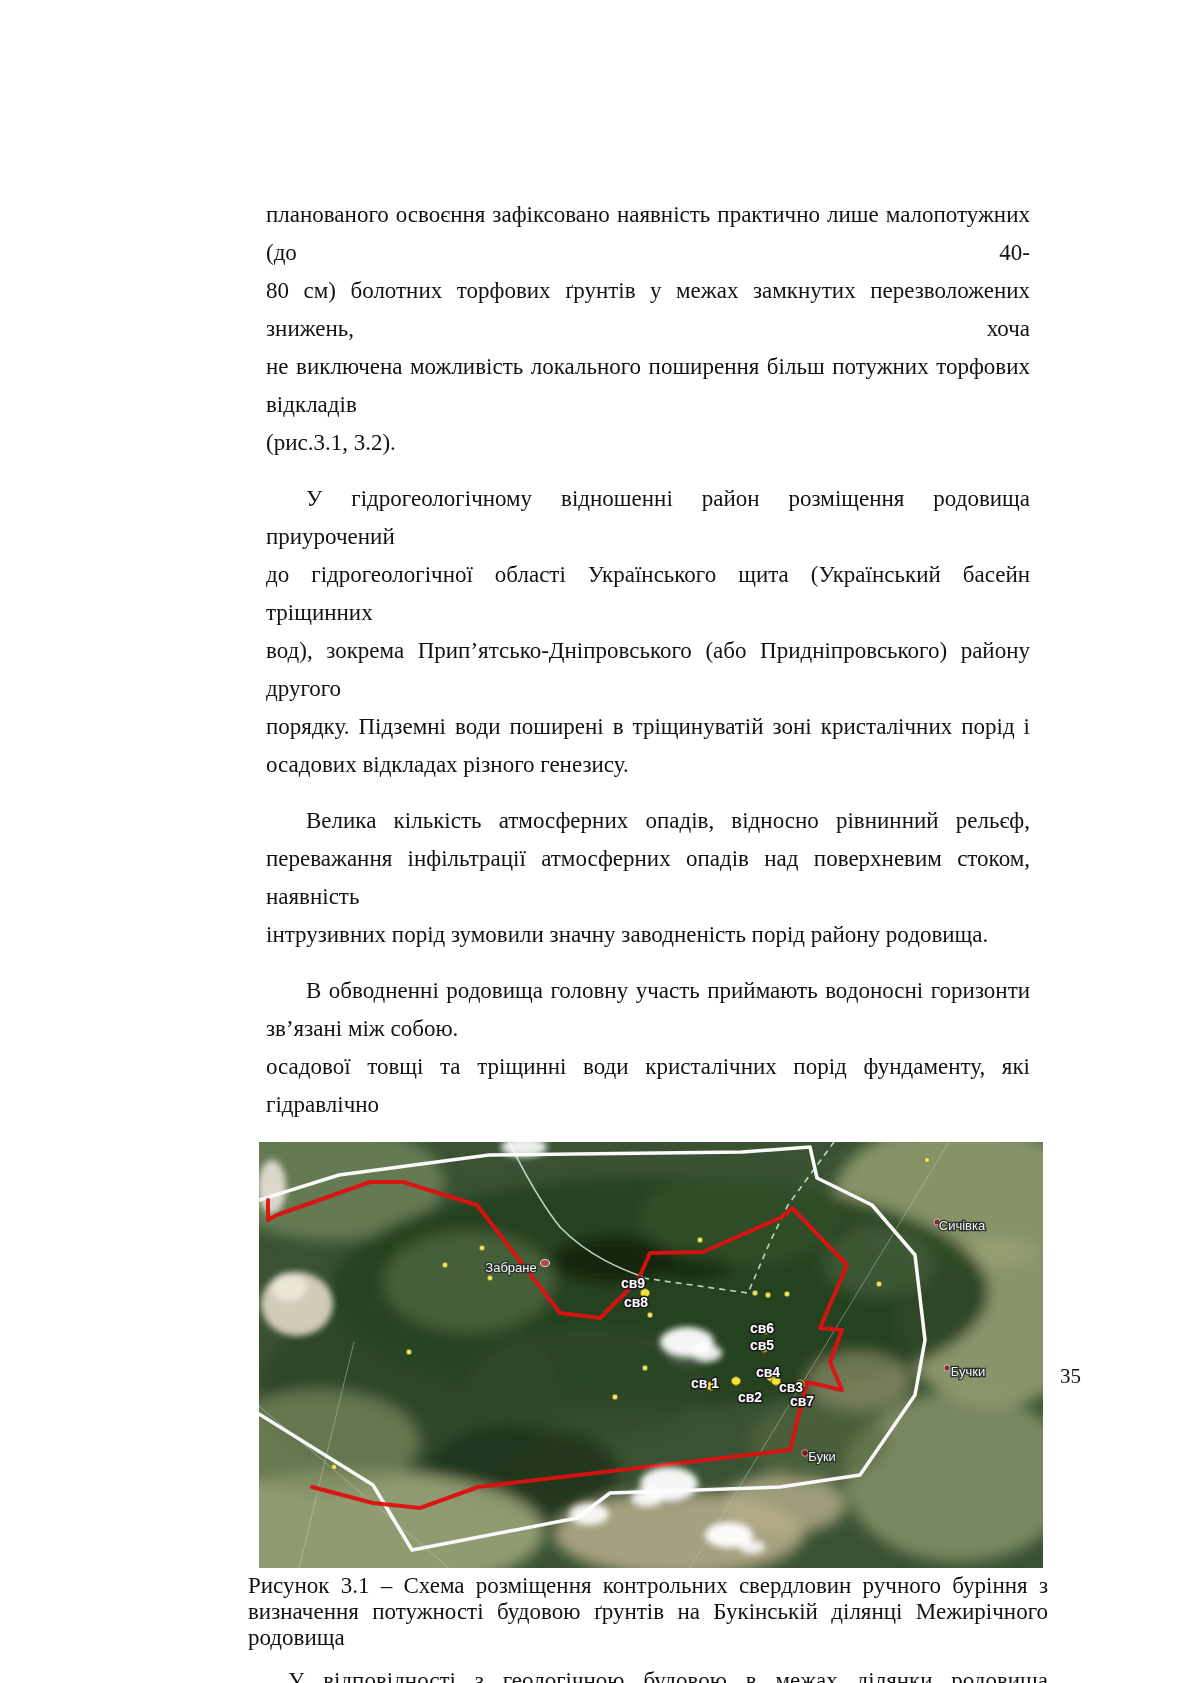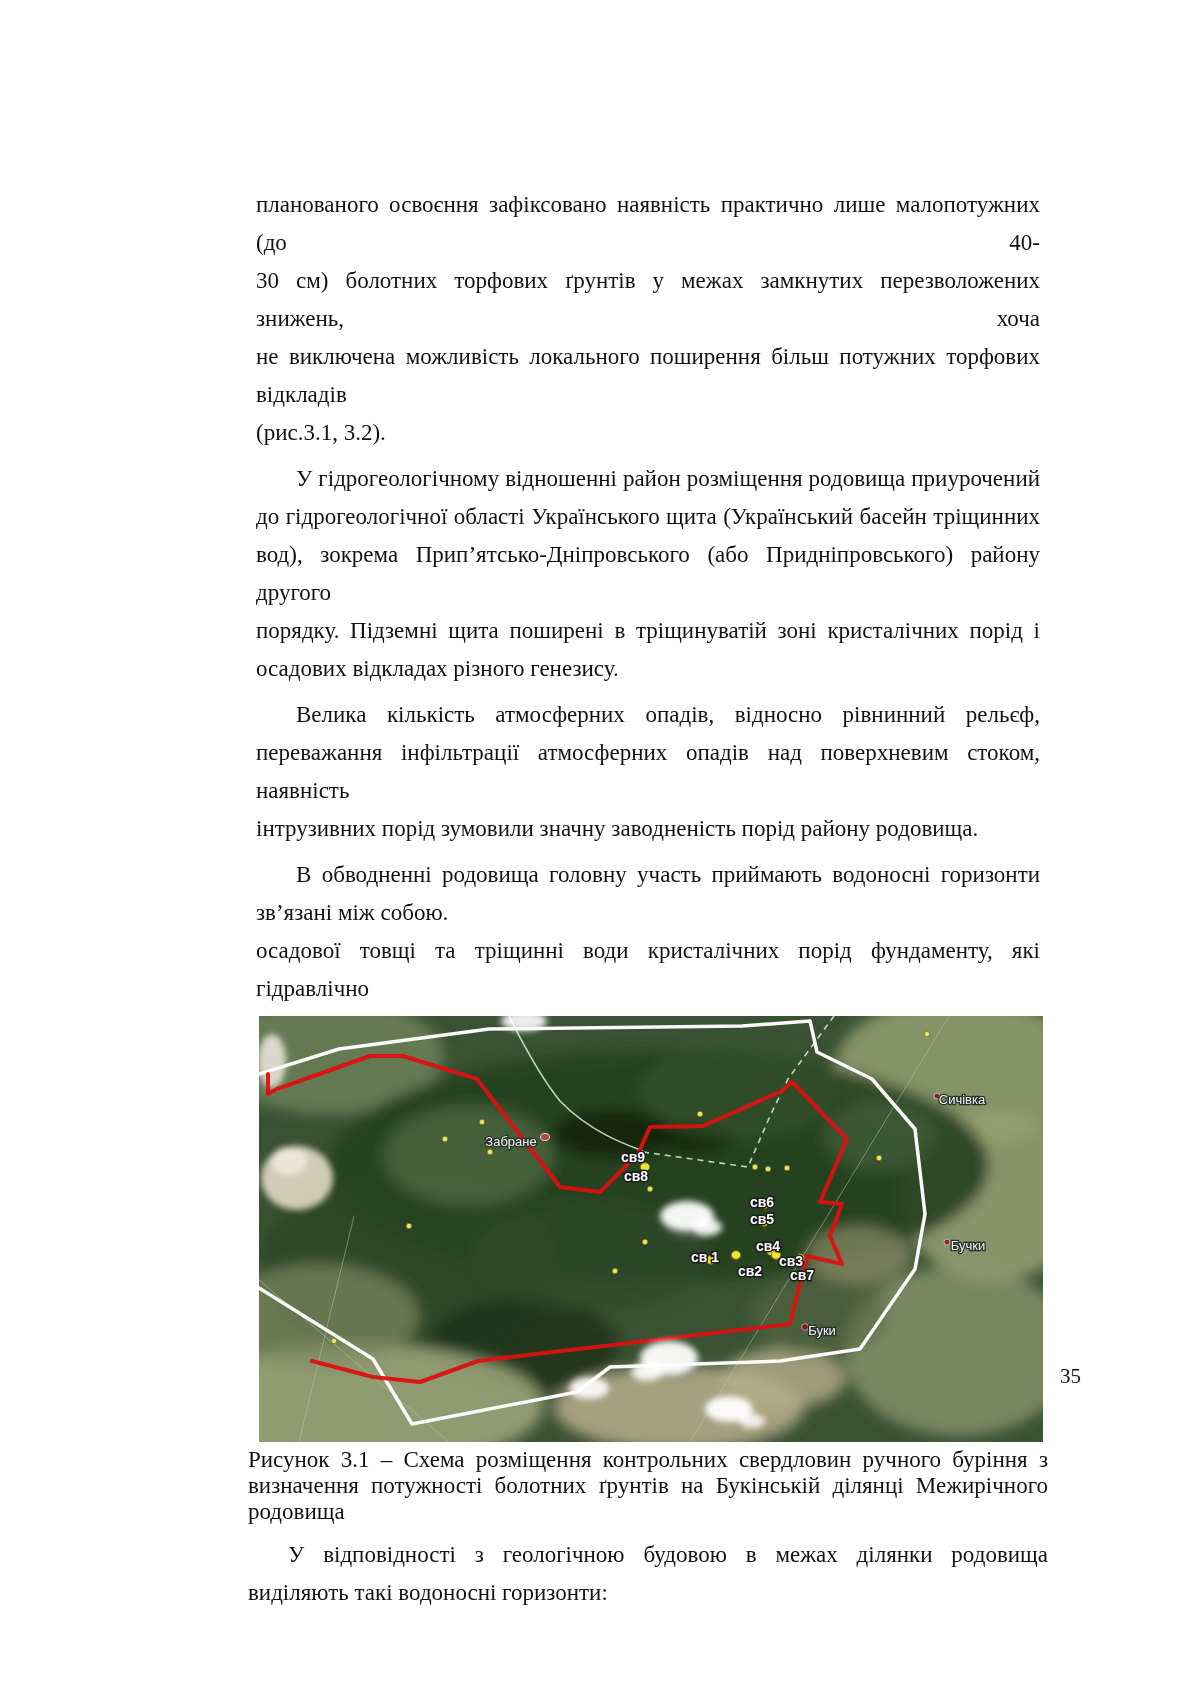--- a/index.html
+++ b/index.html
@@ -9,21 +9,21 @@
     background:#ffffff;
     font-family:"Liberation Serif","DejaVu Serif",serif;
     color:#121212;
     overflow:hidden;
   }
   .textcol{
     position:absolute;
     left:248px;top:178px;
     width:800px;
   }
-  .para{margin:8px;padding:0;}
+  .para{margin:18px;padding:0;}
   .line{
     font-size:23px;
     line-height:38px;
     white-space:normal;
     text-align:justify;
     text-align-last:justify;
   }
   .line.lastline{text-align-last:left;}
   .line.indent{text-indent:40px;}
   .figure{margin:0;padding:0;}
@@ -64,29 +64,29 @@
 </head>
 <body>
 
 <div class="page">
 
   <div class="textcol">
 
     <div id="paragraphs">
         <div class="para">
           <div class="line">планованого освоєння зафіксовано наявність практично лише малопотужних (до 40-</div>
-          <div class="line">30 см) болотних торфових ґрунтів у межах замкнутих перезволожених знижень, хоча</div>
+          <div class="line">80 см) болотних торфових ґрунтів у межах замкнутих перезволожених знижень, хоча</div>
           <div class="line">не виключена можливість локального поширення більш потужних торфових відкладів</div>
           <div class="line lastline">(рис.3.1, 3.2).</div>
         </div>
         <div class="para">
           <div class="line indent">У гідрогеологічному відношенні район розміщення родовища приурочений</div>
           <div class="line">до гідрогеологічної області Українського щита (Український басейн тріщинних</div>
           <div class="line">вод), зокрема Прип’ятсько-Дніпровського (або Придніпровського) району другого</div>
-          <div class="line">порядку. Підземні щита поширені в тріщинуватій зоні кристалічних порід і</div>
+          <div class="line">порядку. Підземні води поширені в тріщинуватій зоні кристалічних порід і</div>
           <div class="line lastline">осадових відкладах різного генезису.</div>
         </div>
         <div class="para">
           <div class="line indent">Велика кількість атмосферних опадів, відносно рівнинний рельєф,</div>
           <div class="line">переважання інфільтрації атмосферних опадів над поверхневим стоком, наявність</div>
           <div class="line lastline">інтрузивних порід зумовили значну заводненість порід району родовища.</div>
         </div>
         <div class="para">
           <div class="line indent">В обводненні родовища головну участь приймають водоносні горизонти</div>
           <div class="line lastline">зв’язані між собою.</div>
@@ -241,21 +241,21 @@
             <text class="place-label" x="703" y="88">Сичівка</text>
             <text class="place-label" x="252" y="130">Забране</text>
             <text class="place-label" x="709" y="234">Бучки</text>
             <text class="place-label" x="563" y="319">Буки</text>
           </g>
         </svg>
       </div>
 
       <div class="caption" id="caption">
           <div class="line">Рисунок 3.1 – Схема розміщення контрольних свердловин ручного буріння з</div>
-          <div class="line">визначення потужності болотних ґрунтів на Букінській ділянці Межирічного</div>
+          <div class="line">визначення потужності будовою ґрунтів на Букінській ділянці Межирічного</div>
           <div class="line lastline">родовища</div>
         </div>
     </div>
 
     <div class="closing" id="closing">
         <div class="line indent">У відповідності з геологічною будовою в межах ділянки родовища</div>
         <div class="line lastline">виділяють такі водоносні горизонти:</div>
       </div>
 
   </div>

